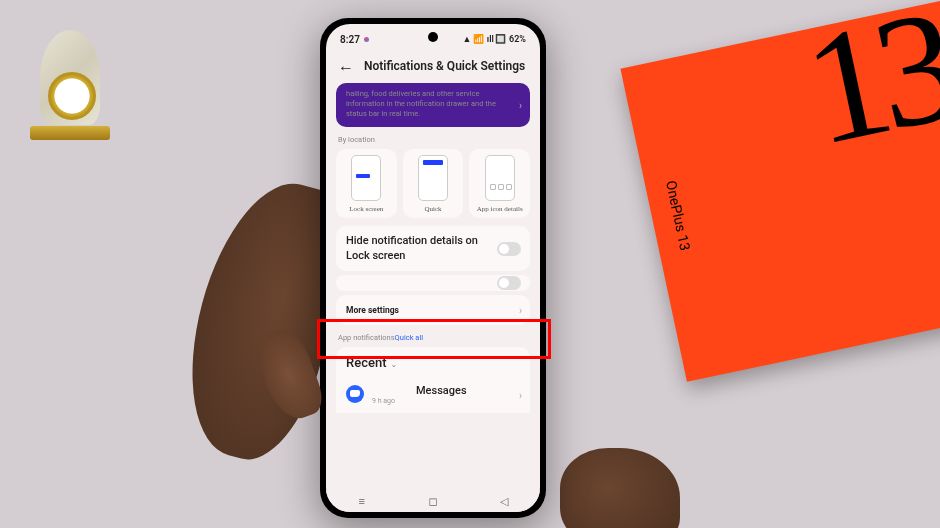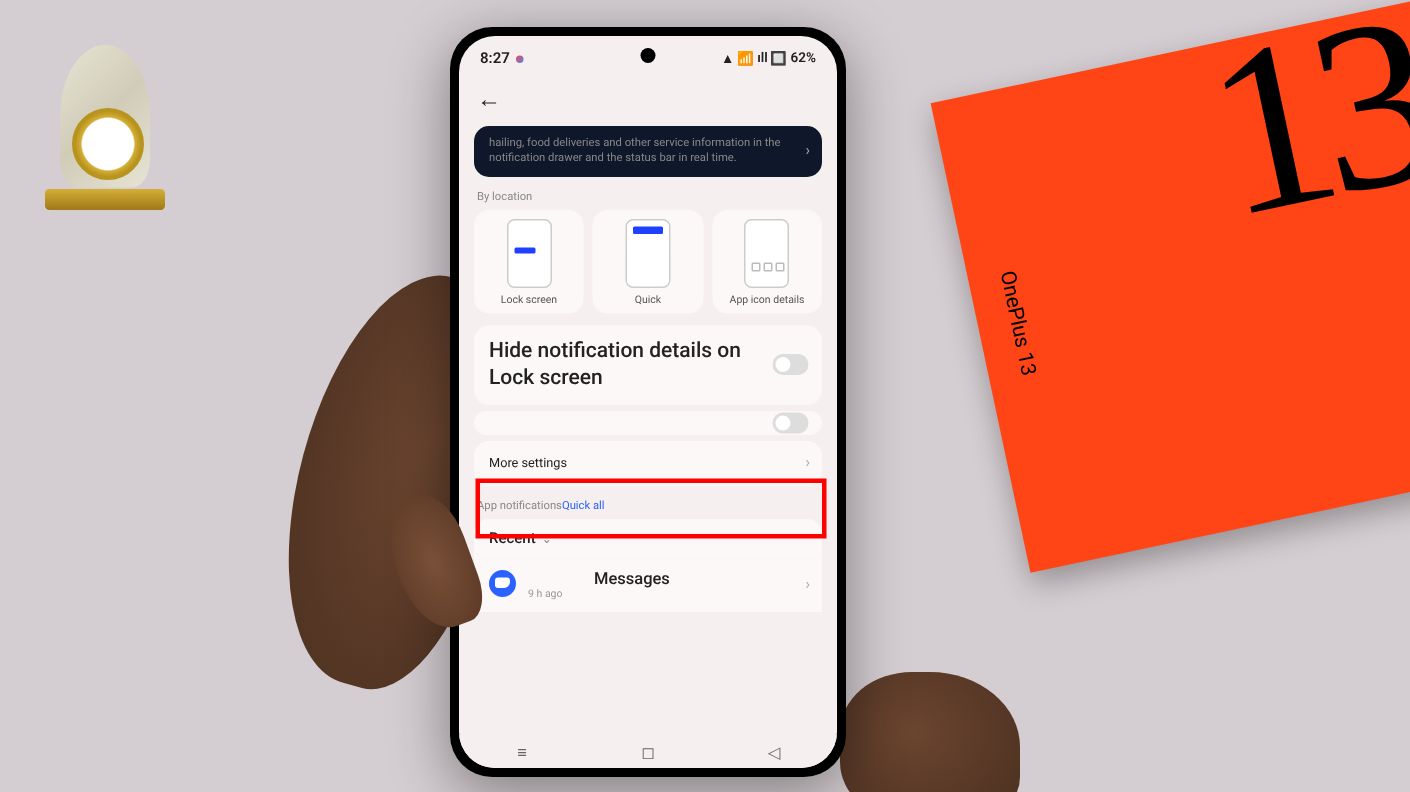--- a/index.html
+++ b/index.html
@@ -9,23 +9,23 @@
     height: 528px;
     background: #d4cdd1;
     font-family: -apple-system, BlinkMacSystemFont, "Segoe UI", Roboto, sans-serif;
     position: relative;
     overflow: hidden;
   }
   
   
   .phone {
     position: absolute;
-    left: 300px;
+    left: 320px;
     top: 18px;
-    width: 264px;
+    width: 226px;
     height: 500px;
     background: #000;
     border-radius: 28px;
     box-shadow: 0 10px 40px rgba(0,0,0,0.4);
   }
   
   .phone-screen {
     position: absolute;
     left: 6px;
     top: 6px;
@@ -100,21 +100,21 @@
     color: #222;
   }
   
   
   .content {
     padding: 0 10px;
     font-size: 8px;
   }
   
   .truncated-card {
-    background: #0f172a;
+    background: #4c1d95;
     border-radius: 10px;
     padding: 6px 10px 8px;
     position: relative;
     margin-bottom: 8px;
   }
   
   .truncated-text {
     font-size: 7.5px;
     color: #888;
     line-height: 1.35;
@@ -191,32 +191,33 @@
   .badge-dots span {
     width: 4px;
     height: 4px;
     border: 0.5px solid #bbb;
     border-radius: 1px;
   }
   
   .loc-label {
     font-size: 7px;
     color: #555;
+    font-family: Liberation Serif, serif;
   }
   
   .setting-card {
     background: #fcf8f7;
     border-radius: 10px;
     padding: 8px 10px;
     margin-bottom: 4px;
     position: relative;
   }
   
   .setting-title {
-    font-size: 14px;
+    font-size: 11px;
     color: #222;
     font-weight: 500;
     padding-right: 36px;
     line-height: 1.3;
   }
   
   .setting-desc {
     font-size: 7px;
     color: #999;
     padding-right: 36px;
@@ -256,42 +257,42 @@
     background: #fcf8f7;
     border-radius: 10px;
     padding: 10px;
     position: relative;
     margin-bottom: 8px;
   }
   
   .more-text {
     font-size: 8.5px;
     color: #222;
-    font-weight: 400;
+    font-weight: 700;
   }
   
   .section-header-row {
     display: flex;
     padding: 0 2px 5px;
   }
   
   .manage-link {
     font-size: 7.5px;
     color: #2962ff;
   }
   
   .tab-row {
     background: #fcf8f7;
     border-radius: 10px 10px 0 0;
     padding: 8px 10px;
     position: relative;
   }
   
   .tab-text {
-    font-size: 10px;
+    font-size: 13px;
     color: #222;
     font-weight: 500;
   }
   
   .chevron-down {
     display: inline-block;
     margin-left: 2px;
     font-size: 8px;
     color: #888;
   }
@@ -499,20 +500,21 @@
         <span>▲</span>
         <span>📶</span>
         <span>ıll</span>
         <span>🔲</span>
         <span>62%</span>
       </div>
     </div>
 
     <div class="header">
       <span class="back-arrow">←</span>
+      <span class="header-title">Notifications &amp; Quick Settings</span>
     </div>
 
     <div class="content">
       <div class="truncated-card">
         <div class="truncated-text">hailing, food deliveries and other service information in the notification drawer and the status bar in real time.</div>
         <span class="chevron">›</span>
       </div>
 
       <div class="section-label">By location</div>
 

